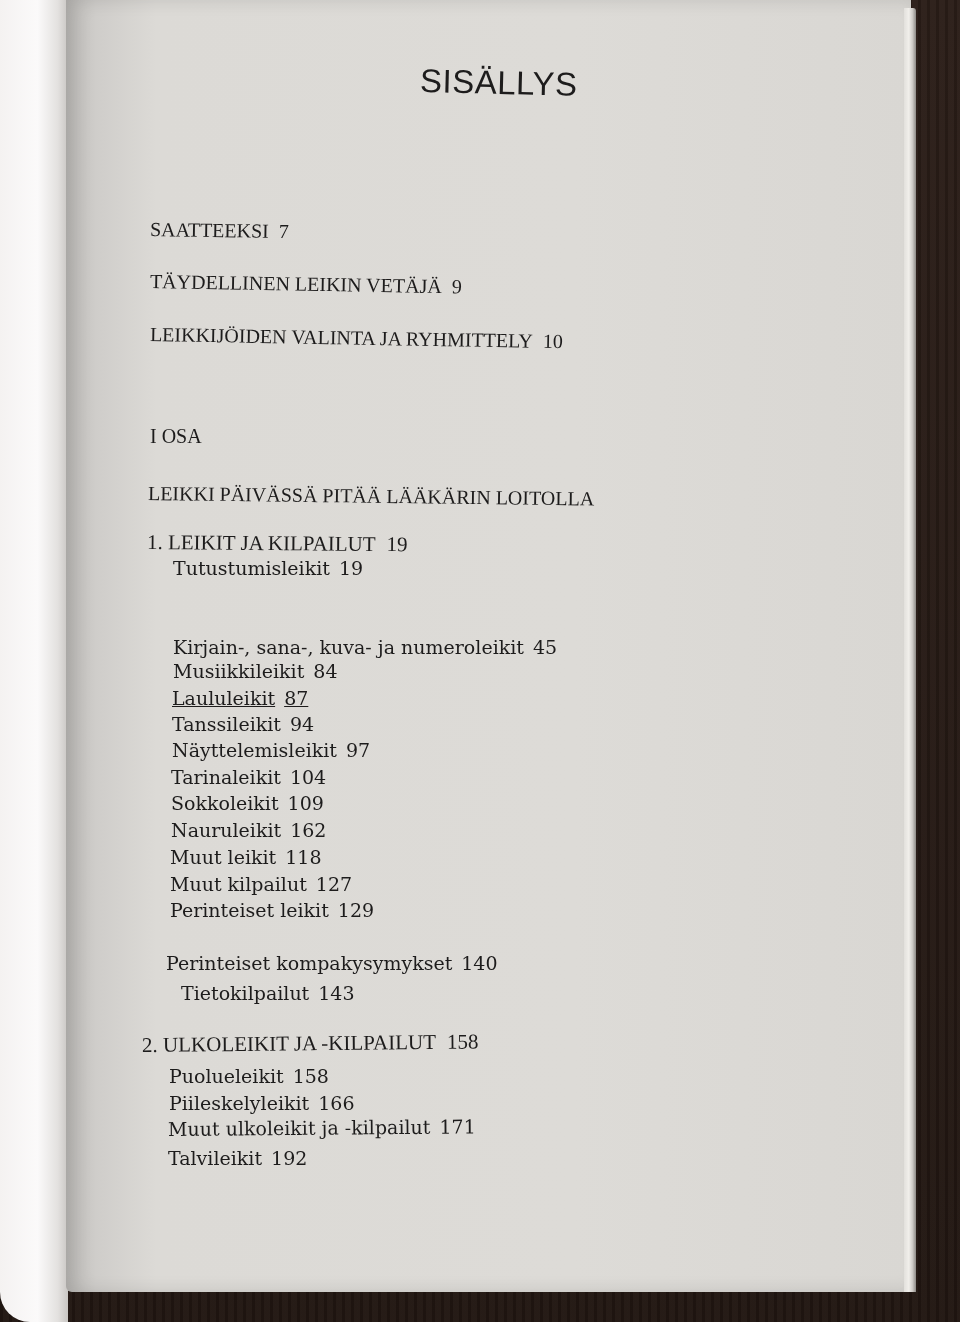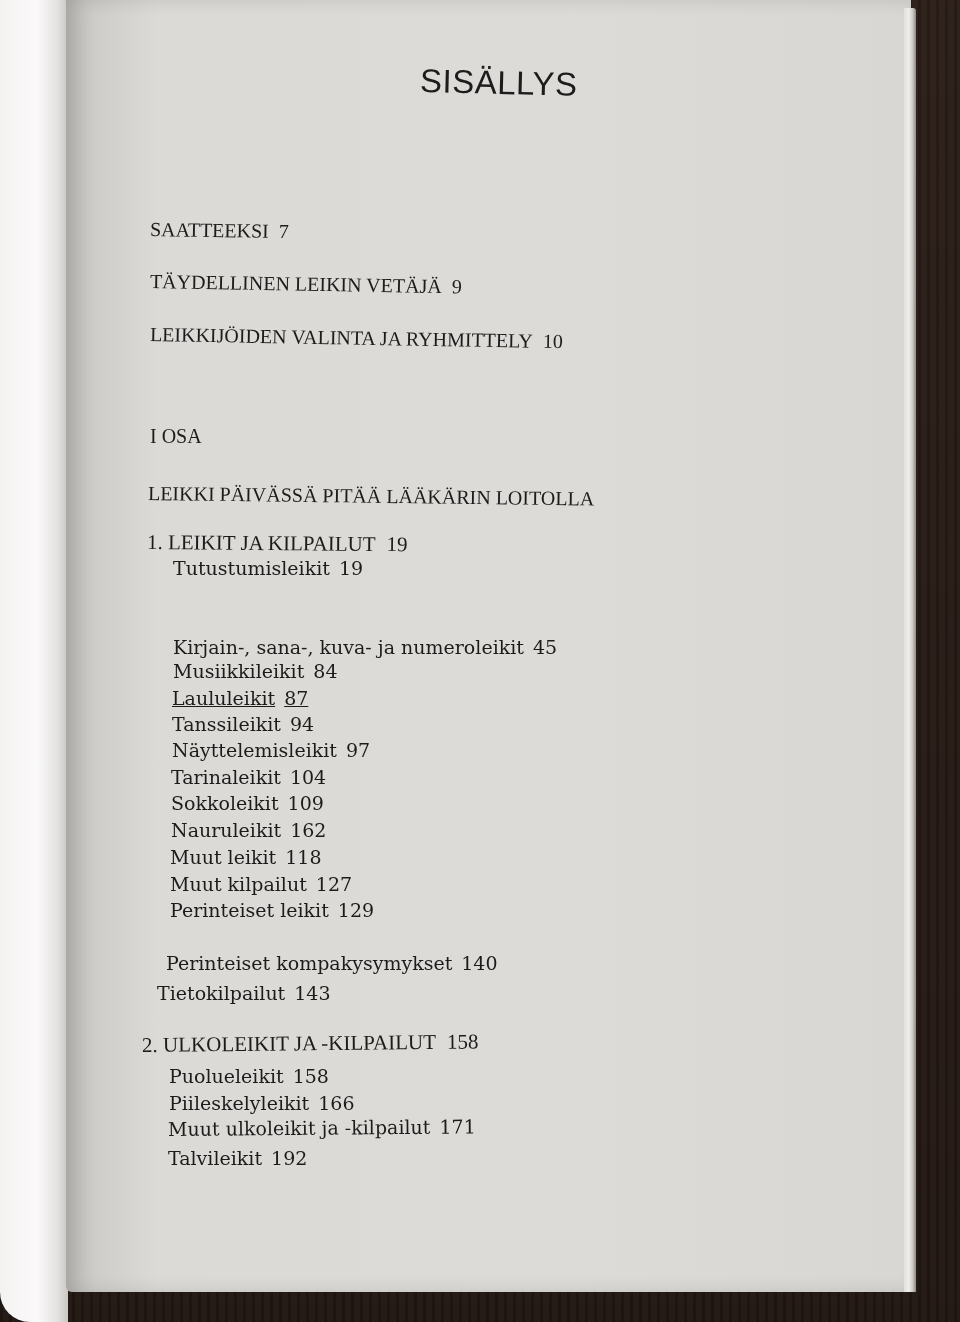--- a/index.html
+++ b/index.html
@@ -90,21 +90,21 @@
   <div class="entry" style="left:172px; top:687px;text-decoration:underline;"><span>Laululeikit</span><span class="page-num">87</span></div>
   <div class="entry" style="left:172px; top:713px;"><span>Tanssileikit</span><span class="page-num">94</span></div>
   <div class="entry" style="left:172px; top:739px;"><span>Näyttelemisleikit</span><span class="page-num">97</span></div>
   <div class="entry" style="left:171px; top:766px;"><span>Tarinaleikit</span><span class="page-num">104</span></div>
   <div class="entry" style="left:171px; top:792px;"><span>Sokkoleikit</span><span class="page-num">109</span></div>
   <div class="entry" style="left:171px; top:819px;"><span>Nauruleikit</span><span class="page-num">162</span></div>
   <div class="entry" style="left:170px; top:846px;"><span>Muut leikit</span><span class="page-num">118</span></div>
   <div class="entry" style="left:170px; top:873px;"><span>Muut kilpailut</span><span class="page-num">127</span></div>
   <div class="entry" style="left:170px; top:899px;"><span>Perinteiset leikit</span><span class="page-num">129</span></div>
   <div class="entry" style="left:166px; top:952px;"><span>Perinteiset kompakysymykset</span><span class="page-num">140</span></div>
-  <div class="entry" style="left:157px; top:982px;"><span>Tietokilpailut</span><span class="page-num">143</span></div>
+  <div class="entry" style="left:181px; top:982px;"><span>Tietokilpailut</span><span class="page-num">143</span></div>
 
   <div class="chapter" style="left:142px; top:1033px; transform:rotate(-0.6deg);">
     <span>2.</span>
     <span>ULKOLEIKIT JA -KILPAILUT</span><span class="page-num">158</span>
   </div>
 
   <div class="entry" style="left:169px; top:1065px;"><span>Puolueleikit</span><span class="page-num">158</span></div>
   <div class="entry" style="left:169px; top:1092px;"><span>Piileskelyleikit</span><span class="page-num">166</span></div>
   <div class="entry" style="left:168px; top:1118px; transform:rotate(-0.5deg);"><span>Muut ulkoleikit ja -kilpailut</span><span class="page-num">171</span></div>
   <div class="entry" style="left:168px; top:1147px;"><span>Talvileikit</span><span class="page-num">192</span></div>

